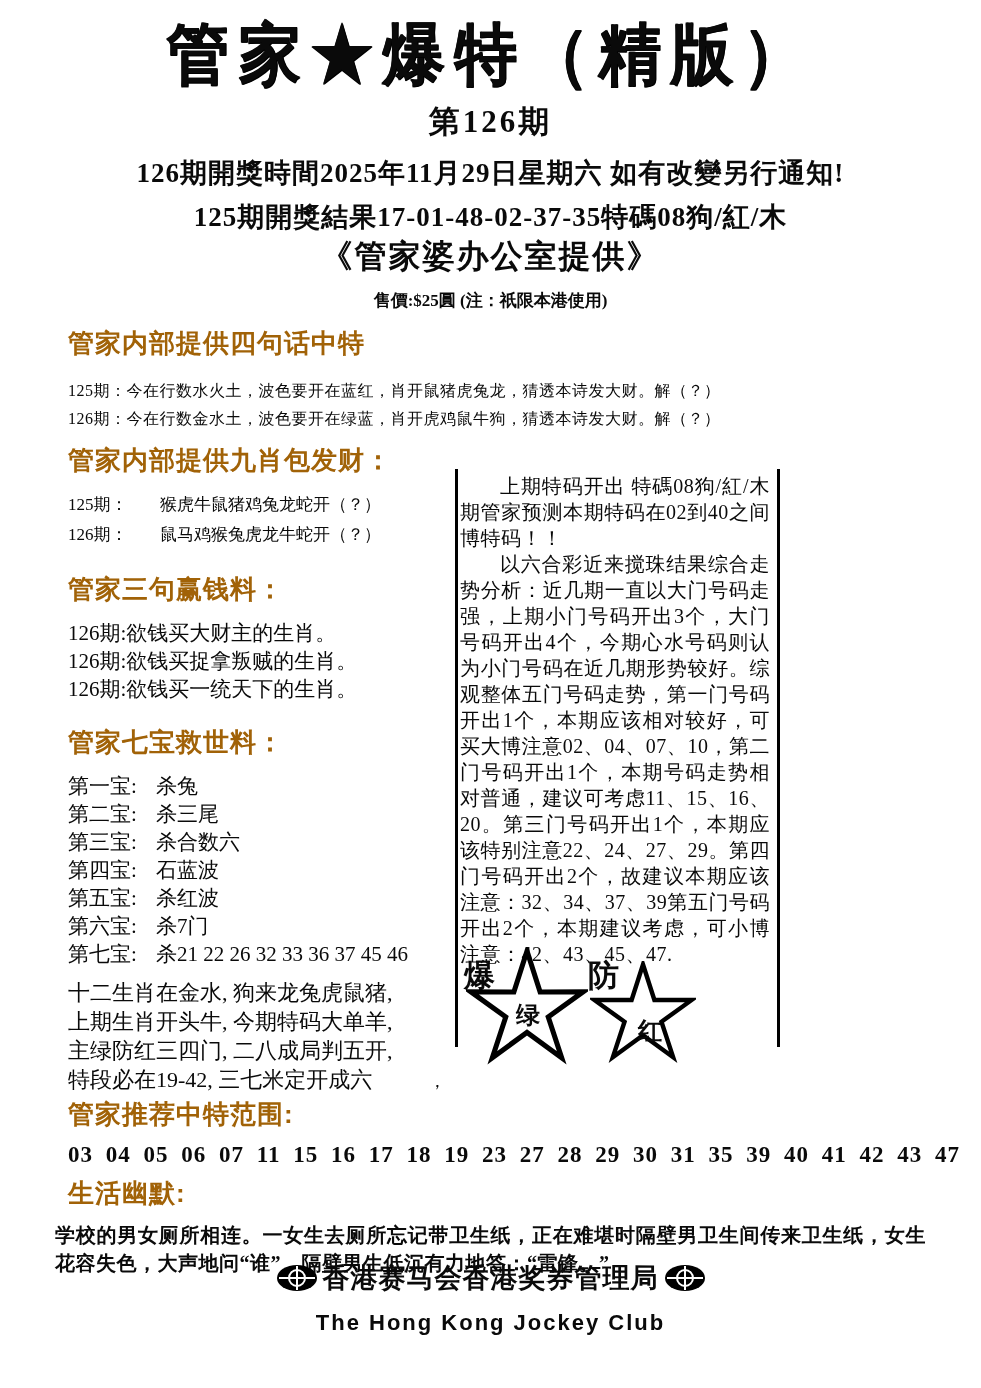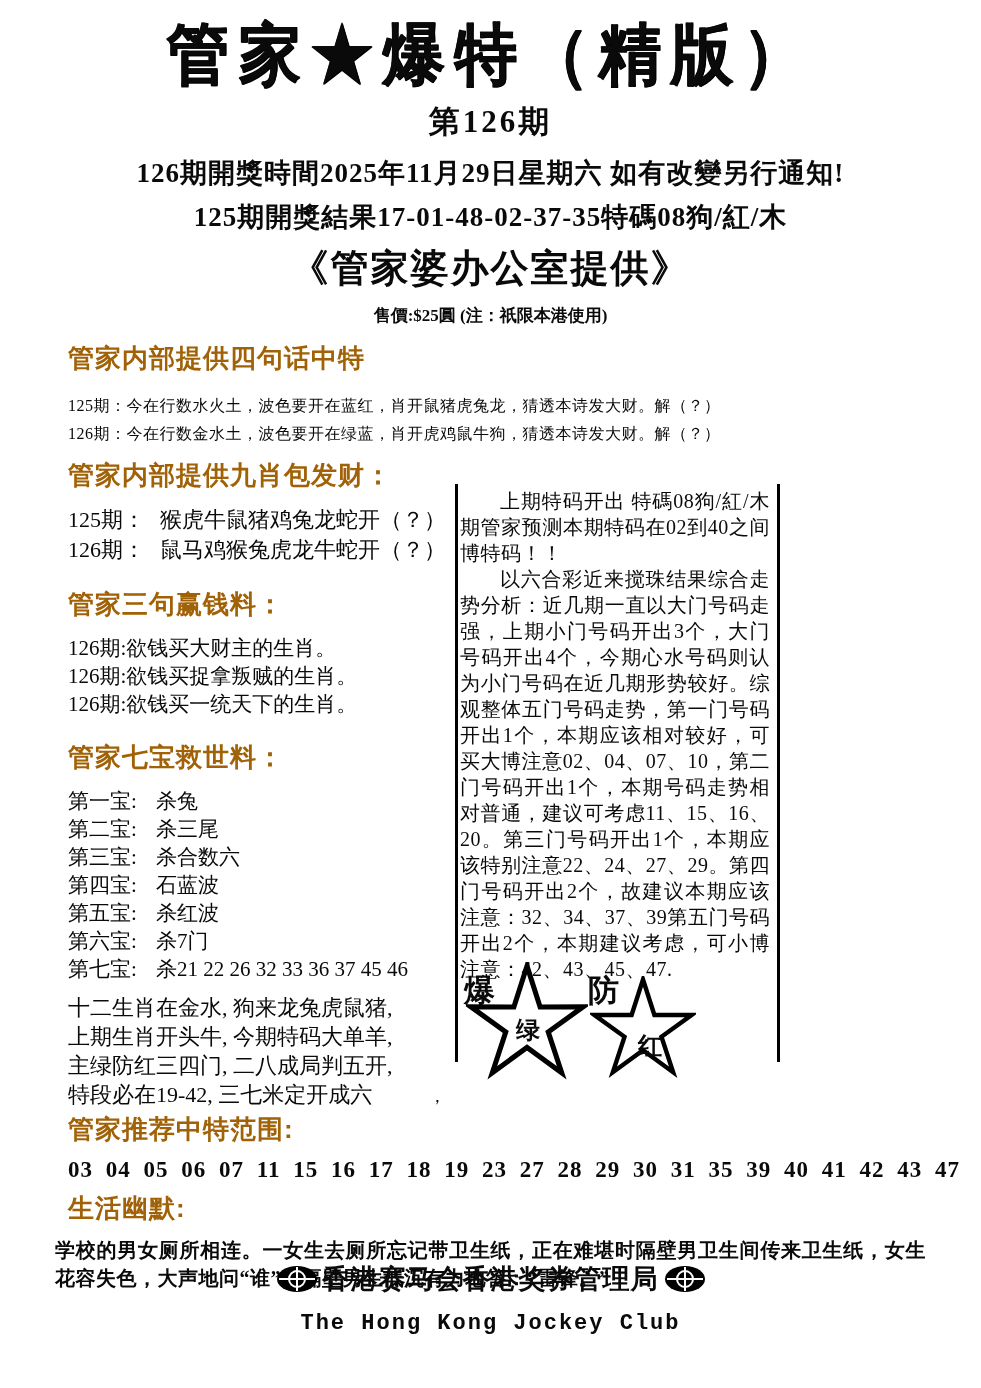--- a/index.html
+++ b/index.html
@@ -23,40 +23,40 @@
     transform:scaleY(1.08);
     text-shadow:1px 0 0 #000, 0 1px 0 #000, 1px 1px 0 #000;
     white-space:nowrap;
   }
   .issue-no {
     text-align:center; font-size:31px; letter-spacing:3px;
     margin-top:14px; font-weight:600;
   }
   .draw-line   { text-align:center; font-size:27px; font-weight:700; margin-top:12px; letter-spacing:1px; }
   .result-line { text-align:center; font-size:27px; font-weight:700; margin-top:8px;  letter-spacing:1px; }
-  .provider    { text-align:center; font-size:38px; font-weight:800; margin-top:8px; letter-spacing:2px; }
+  .provider    { text-align:center; font-size:32px; font-weight:800; letter-spacing:2px; }
   .price-note  { text-align:center; font-size:17px; font-weight:800; margin-top:10px; }
 
   
   .sec-h {
     font-family:"Liberation Sans","DejaVu Sans",sans-serif;
     font-weight:800; font-size:26px; color:#a16207;
     letter-spacing:1px;
   }
 
   
   .four { margin:14px 0 0 68px; }
   .four .lines { margin-top:16px; font-size:16px; line-height:28px; letter-spacing:0.5px; }
 
   
   .columns { position:relative; height:648px; margin-top:10px; }
   .left-col { position:absolute; left:68px; top:0; width:385px; }
 
   .left-col .sec-h { margin-bottom:12px; }
-  .nine-lines  { font-size:22px; line-height:30px; }
+  .nine-lines  { font-size:17px; line-height:30px; }
   .nine-lines .lbl { display:inline-block; width:92px; }
   .sec-gap { margin-top:22px; }
   .three-lines { font-size:21px; line-height:28px; }
   .treasure-lines { font-size:21px; line-height:28px; }
   .treasure-lines .lbl { display:inline-block; width:88px; }
   .poem-h { margin-top:16px; margin-left:10px; }
   .poem-lines { font-size:22px; line-height:29px; margin-top:10px; }
   .poem-trail { display:inline-block; margin-left:56px; font-size:18px; }
 
   
@@ -98,21 +98,21 @@
 
   
   .footer { position:absolute; left:0; bottom:52px; width:100%; text-align:center; }
   .org-row { display:flex; align-items:center; justify-content:center; gap:4px; }
   .org-cn {
     font-family:"Liberation Sans","DejaVu Sans",sans-serif;
     font-weight:800; font-size:27px; letter-spacing:1px;
   }
   .org-en {
     margin-top:14px;
-    font-family:Liberation Mono, monospace;
+    font-family:Liberation Sans, sans-serif;
     font-size:22px; font-weight:700; letter-spacing:2px;
   }
 </style>
 </head>
 <body>
 
 <div class="page">
 
   <div class="masthead">管家★爆特（精版）</div>
   <div class="issue-no">第126期</div>

